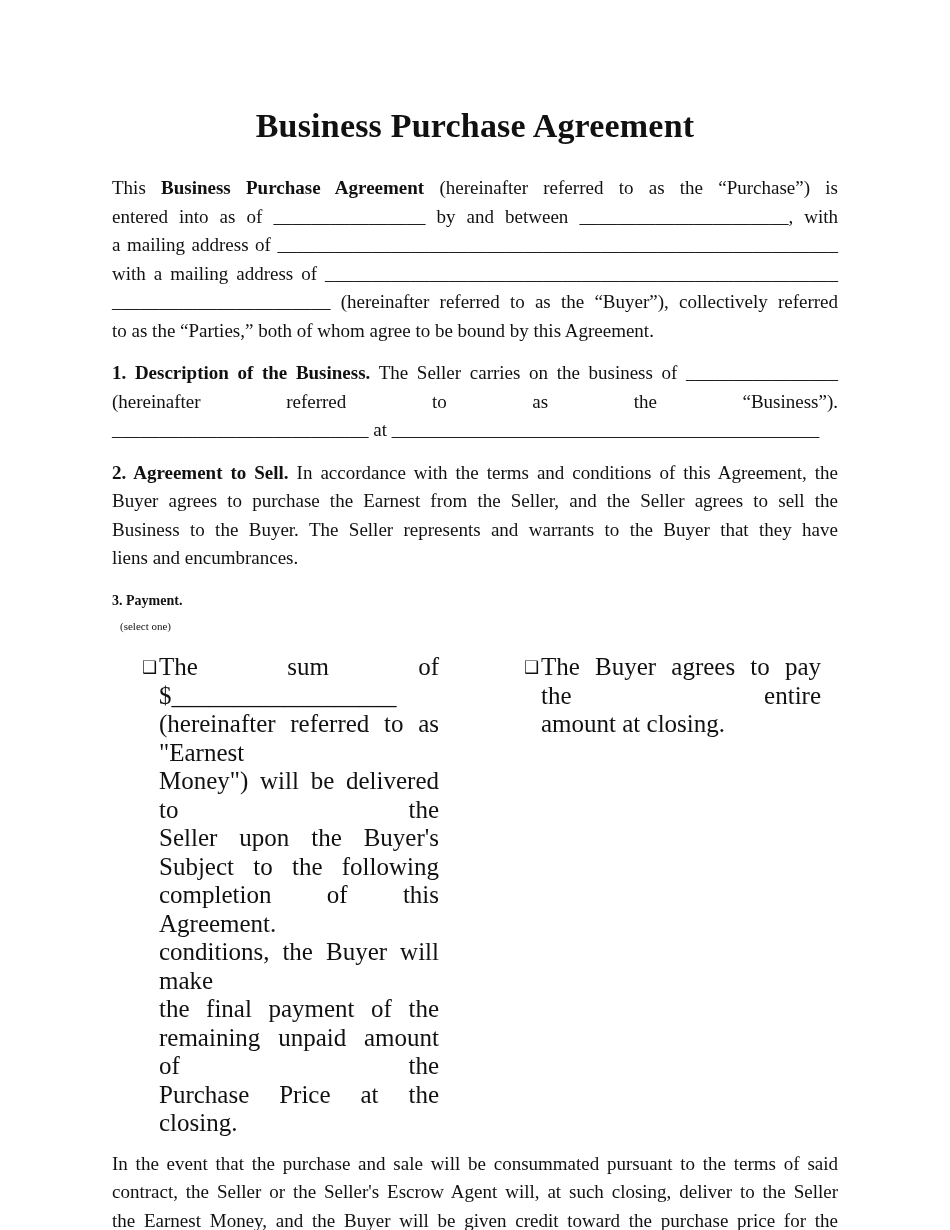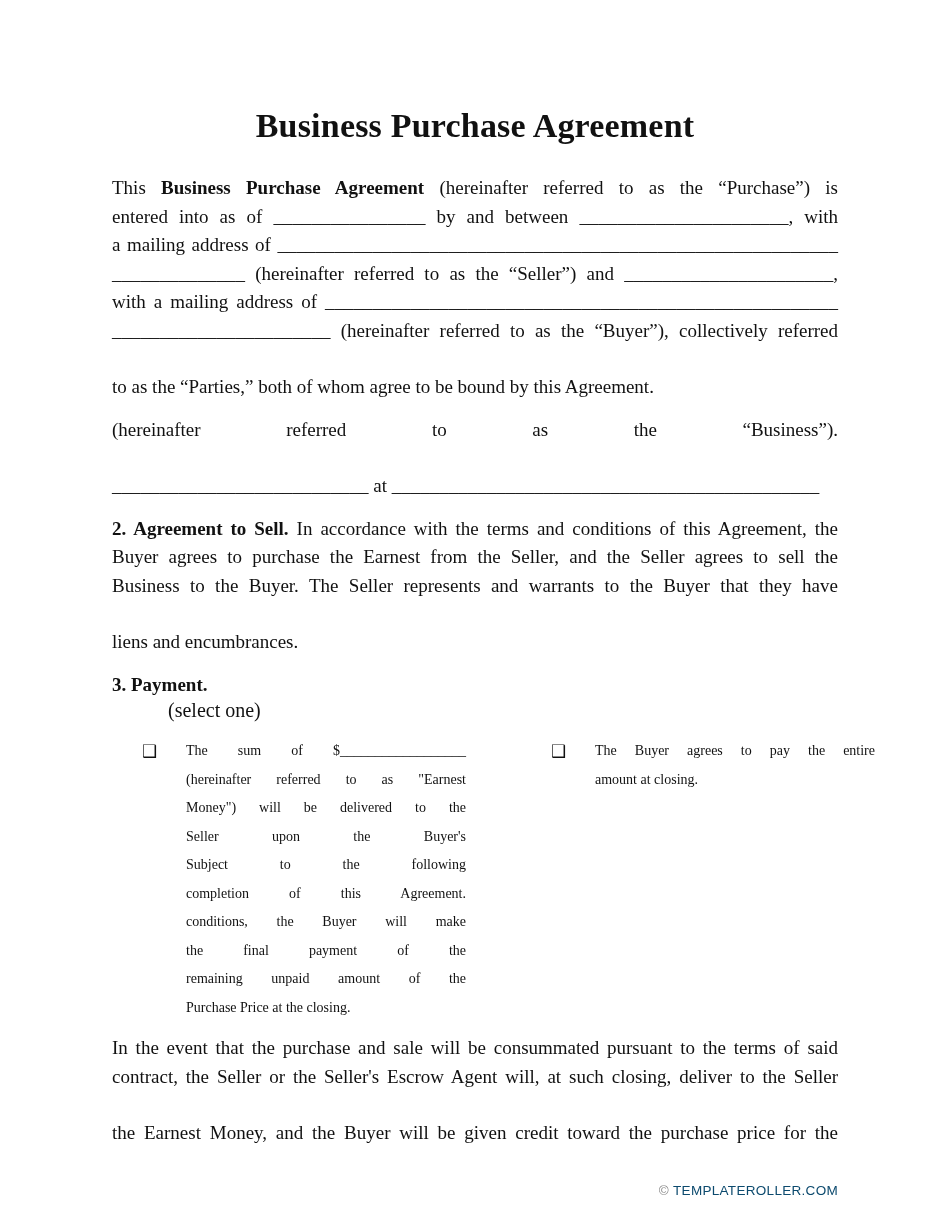--- a/index.html
+++ b/index.html
@@ -9,33 +9,33 @@
     color:#111111;position:relative;box-sizing:border-box;
   }
   .content{margin:0 112px;width:726px;}
   .doc-title{
     margin:104px 0 0 0;text-align:center;
     font-size:34px;font-weight:bold;letter-spacing:0.2px;line-height:44px;
   }
   .para{margin:14px 0 0 0;font-size:19px;line-height:28.5px;}
   .para.first{margin-top:26px;}
   .line{text-align:justify;text-align-last:justify;white-space:normal;}
-  .para .line:last-child{text-align-last:auto;margin-top:28px;}
+  .para .line:last-child{text-align-last:auto;}
   .para.stretch-all .line:last-child{text-align-last:justify;}
   .b{font-weight:bold;}
-  .sec-heading{margin:14px 0 0 0;font-size:19px;line-height:28.5px;font-weight:bold;}
-  .select-note{font-size:20px;line-height:22px;padding-left:8px;margin-left:48px;}
+  .sec-heading{margin:14px 0 0 0;font-size:14px;line-height:28.5px;font-weight:bold;}
+  .select-note{font-size:11px;line-height:22px;padding-left:8px;}
   .options{display:flex;align-items:flex-start;padding-left:30px;margin-top:16px;}
   .option{display:flex;align-items:flex-start;}
   .option + .option{margin-left:85px;}
   .checkbox{
     flex:0 0 auto;width:17px;font-size:17px;line-height:28.5px;
     font-family:"DejaVu Sans",sans-serif;cursor:pointer;
   }
-  .option-text{width:280px;margin-left:27px;font-size:14px;line-height:28.5px;}
+  .option-text{width:280px;margin-left:0;font-size:25px;line-height:28.5px;}
   .option-text .line:last-child{text-align-last:auto;}
   .closing{margin-top:12px;}
   .footer{
     margin-top:34px;text-align:right;
     font-family:"Liberation Sans","DejaVu Sans",sans-serif;
     font-size:13.5px;line-height:18px;letter-spacing:0.3px;
   }
   .copyright-sym{color:#8a8a8a;margin-right:4px;}
   .site-link{color:#0c4a6e;text-decoration:none;cursor:pointer;}
 </style>
@@ -44,27 +44,27 @@
 
 <div class="page">
   <div class="content">
 
     <h1 class="doc-title">Business Purchase Agreement</h1>
 
     <div class="para first">
         <div class="line"><span>This </span><span class="b">Business Purchase Agreement</span><span> (hereinafter referred to as the “Purchase”) is</span></div>
         <div class="line">entered into as of ________________ by and between ______________________, with</div>
         <div class="line">a mailing address of ___________________________________________________________</div>
-        <div class="line">______________ (hereinafter referred to as the “Seller”) and ______________________,</div>
         <div class="line">with a mailing address of ______________________________________________________</div>
         <div class="line">_______________________ (hereinafter referred to as the “Buyer”), collectively referred</div>
         <div class="line">to as the “Parties,” both of whom agree to be bound by this Agreement.</div>
       </div>
 
     <div class="para">
+        <div class="line"><span class="b">1. Description of the Business.</span><span> The Seller carries on the business of ________________</span></div>
         <div class="line">(hereinafter referred to as the “Business”).</div>
         <div class="line">___________________________ at _____________________________________________</div>
       </div>
 
     <div class="para">
         <div class="line"><span class="b">2. Agreement to Sell.</span><span> In accordance with the terms and conditions of this Agreement, the</span></div>
         <div class="line">Buyer agrees to purchase the Earnest from the Seller, and the Seller agrees to sell the</div>
         <div class="line">Business to the Buyer. The Seller represents and warrants to the Buyer that they have</div>
         <div class="line">liens and encumbrances.</div>
       </div>

